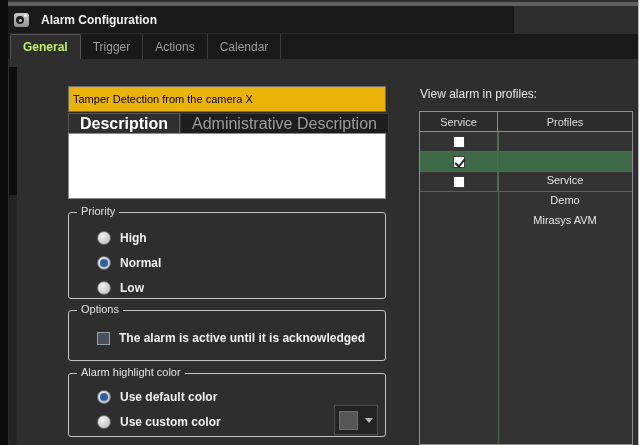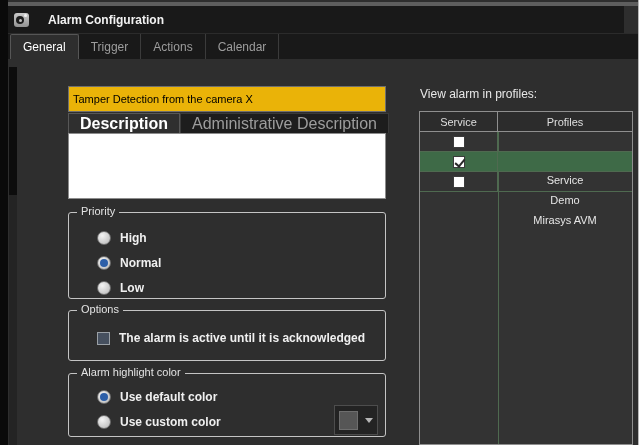--- a/index.html
+++ b/index.html
@@ -4,30 +4,30 @@
 <style>
   * { margin:0; padding:0; box-sizing:border-box; }
   html,body { width:644px; height:445px; }
   body { font-family:"Liberation Sans", sans-serif; background:#ffffff; overflow:hidden; }
   .stage { position:relative; width:644px; height:445px; background:#ffffff; }
 
   
   .win { position:absolute; left:0; top:0; width:639px; height:445px; background:#2e2e2e; border-right:1px solid #b8b8b8; }
   .left-border { position:absolute; left:0; top:0; width:8px; height:445px; background:#0a0a0a; z-index:6; }
   .top-line { position:absolute; left:8px; top:2px; width:630px; height:4px; background:#5e5e5e; }
-  .titlebar { position:absolute; left:8px; top:6px; width:616px; height:27px; background:#191919; display:flex; align-items:center; gap:19px; padding-left:6px; }
+  .titlebar { position:absolute; left:8px; top:6px; width:506px; height:27px; background:#191919; display:flex; align-items:center; gap:12px; padding-left:6px; }
   .app-icon { width:15px; height:14px; border-radius:3px; background:linear-gradient(#c9c9c9,#939393); position:relative; flex:0 0 auto; }
   .app-icon::before { content:''; position:absolute; left:2px; top:3px; width:8px; height:8px; border-radius:50%; background:#1d1d1d; }
   .app-icon::after { content:''; position:absolute; left:5px; top:6px; width:3px; height:3px; border-radius:50%; background:#c0c0c0; }
   .gear-dot { position:absolute; right:2px; top:1px; width:3px; height:3px; border-radius:50%; background:#f2f2f2; }
   .title { color:#f2f2f2; font-size:12px; font-weight:700; }
 
   .tabbar { position:absolute; left:8px; top:33px; width:630px; height:26px; background:#191919; display:flex; align-items:stretch; padding-left:2px; border-top:1px solid #2b2b2b; }
   .tab { display:flex; align-items:center; padding:0 12px; font-size:12px; color:#9d9d9d; border-right:1px solid #3b3b3b; }
-  .tab.active { background:#2e2e2e; color:#ffffff; font-weight:400; border:1px solid #565656; border-bottom:none; border-radius:2px 2px 0 0; }
+  .tab.active { background:#2e2e2e; color:#bef264; font-weight:700; border:1px solid #565656; border-bottom:none; border-radius:2px 2px 0 0; }
 
   .content { position:absolute; left:8px; top:59px; width:630px; height:386px; background:#2e2e2e; }
   .left-strip { position:absolute; left:1px; top:8px; width:8px; height:128px; background:#0d0d0d; }
   .left-strip-tail { position:absolute; left:1px; top:136px; width:8px; height:250px; background:#242424; }
 
   
   .name-input { position:absolute; left:60px; top:27px; width:318px; height:18px; background:#eab308; border:1px solid #6f6f6f; font-size:11px; padding:12px 4px; color:#000; font-family:inherit; }
 
   .desc-tabs { position:absolute; left:60px; top:54px; height:20px; display:flex; }
   .dtab { display:flex; align-items:center; padding:0 11px; font-size:16px; background:#1d1d1d; color:#9d9d9d; border:1px solid #3a3a3a; border-bottom:none; }

